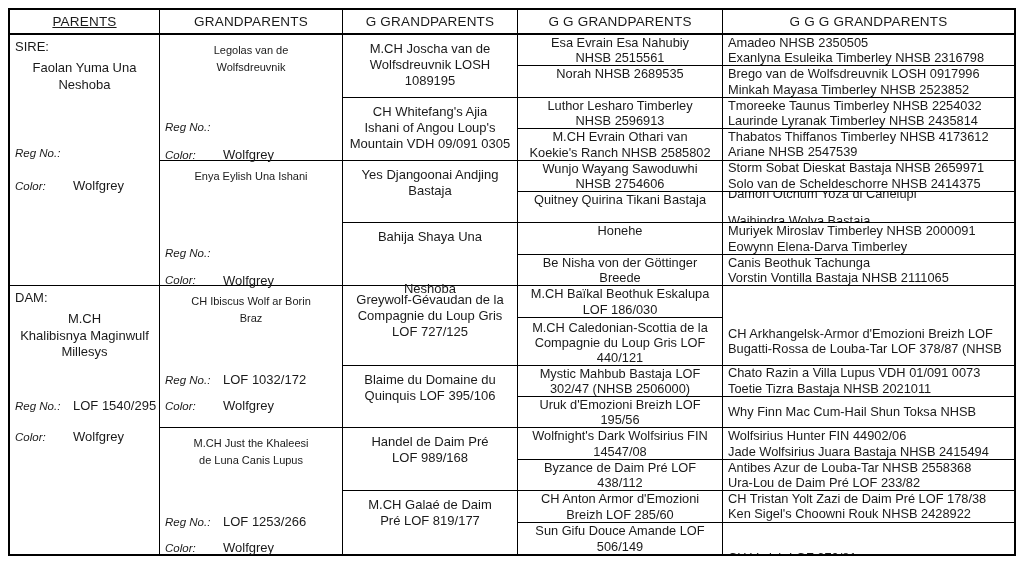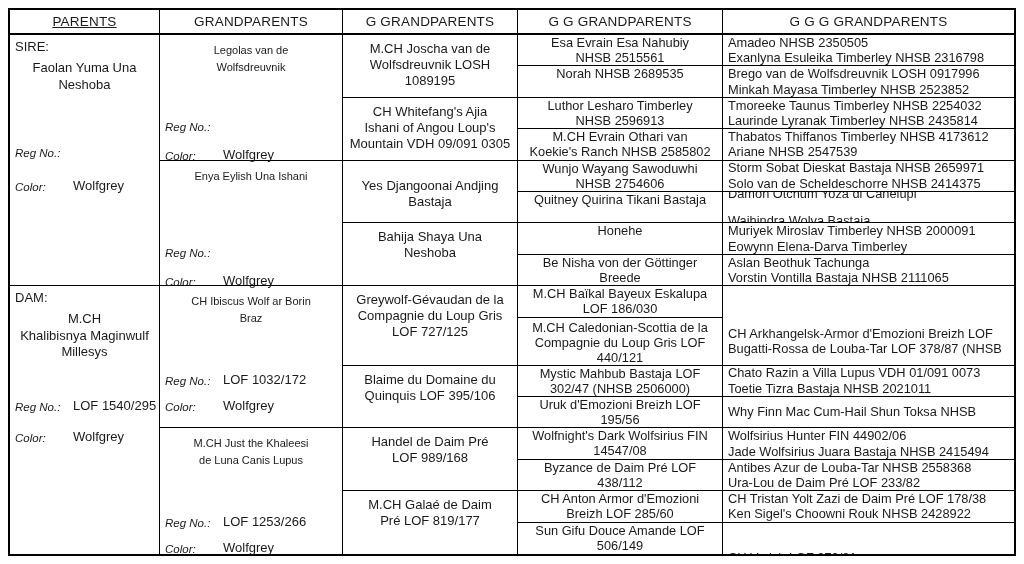--- a/index.html
+++ b/index.html
@@ -20,37 +20,37 @@
     position:relative;box-sizing:border-box;
     border-right:1px solid #000;border-bottom:1px solid #000;
   }
   .col5{border-right:none !important;}
   .last-row{border-bottom:none !important;}
   .line{display:block;}
 
   
   .parent-cell .role{position:absolute;top:4px;left:5px;font-size:13px;}
   .parent-cell .pname{position:absolute;top:25px;left:0;right:0;text-align:center;font-size:13px;line-height:16.5px;}
-  .inforow{position:absolute;left:5px;right:2px;display:flex;align-items:flex-end;}
+  .inforow{position:absolute;left:5px;right:2px;display:flex;align-items:center;}
   .ilabel{font-style:italic;font-size:11.5px;flex:0 0 58px;}
   .ivalue{font-size:13px;white-space:nowrap;}
   .parent-cell .reg-row{top:112px;}
   .parent-cell .color-row{top:143px;}
 
   
   .gp-cell .gname{position:absolute;top:7px;left:0;right:0;text-align:center;font-size:11px;line-height:16.5px;}
   .gp-cell .reg-row{top:86px;}
   .gp-cell .color-row{top:112px;}
 
   
   .ggp-cell{display:flex;flex-direction:column;justify-content:flex-start;padding-top:6px;
     text-align:center;font-size:13px;line-height:16px;}
 
   
-  .gg-cell{display:flex;flex-direction:column;justify-content:flex-start;
+  .gg-cell{display:flex;flex-direction:column;justify-content:space-between;
     text-align:center;font-size:12.8px;line-height:15px;}
   .gg-cell.overflow-cell{justify-content:flex-start;padding-top:2px;overflow:visible;z-index:2;}
 
   
   .ggg-cell{display:flex;flex-direction:column;justify-content:center;
     padding-left:5px;font-size:12.8px;line-height:15.5px;text-align:left;
     white-space:nowrap;overflow:hidden;}
 </style>
 </head>
 <body>
@@ -150,25 +150,25 @@
     <div class="cell ggp-cell" style="grid-area: 2 / 3 / span 2;">
       <div class="line">M.CH Joscha van de</div>
       <div class="line">Wolfsdreuvnik LOSH</div>
       <div class="line">1089195</div>
     </div>
     <div class="cell ggp-cell" style="grid-area: 4 / 3 / span 2;">
       <div class="line">CH Whitefang's Ajia</div>
       <div class="line">Ishani of Angou Loup's</div>
       <div class="line">Mountain VDH 09/091 0305</div>
     </div>
-    <div class="cell ggp-cell" style="grid-area: 6 / 3 / span 2; justify-content: center;">
+    <div class="cell ggp-cell" style="grid-area: 6 / 3 / span 2;">
       <div class="line">Yes Djangoonai Andjing</div>
       <div class="line">Bastaja</div>
     </div>
-    <div class="cell ggp-cell" style="grid-area: 8 / 3 / span 2;">
+    <div class="cell ggp-cell" style="grid-area: 8 / 3 / span 2; gap: 36px;">
       <div class="line">Bahija Shaya Una</div>
       <div class="line">Neshoba</div>
     </div>
     <div class="cell ggp-cell" style="grid-area: 10 / 3 / span 2;">
       <div class="line">Greywolf-Gévaudan de la</div>
       <div class="line">Compagnie du Loup Gris</div>
       <div class="line">LOF 727/125</div>
     </div>
     <div class="cell ggp-cell" style="grid-area: 12 / 3 / span 2;">
       <div class="line">Blaime du Domaine du</div>
@@ -205,21 +205,21 @@
       <div class="line">Quitney Quirina Tikani Bastaja</div>
     </div>
     <div class="cell gg-cell" style="grid-area: 8 / 4;">
       <div class="line">Honehe</div>
     </div>
     <div class="cell gg-cell" style="grid-area: 9 / 4;">
       <div class="line">Be Nisha von der Göttinger</div>
       <div class="line">Breede</div>
     </div>
     <div class="cell gg-cell" style="grid-area: 10 / 4;">
-      <div class="line">M.CH Baïkal Bayeux Eskalupa</div>
+      <div class="line">M.CH Baïkal Beothuk Eskalupa</div>
       <div class="line">LOF 186/030</div>
     </div>
     <div class="cell gg-cell overflow-cell" style="grid-area: 11 / 4;">
       <div class="line">M.CH Caledonian-Scottia de la</div>
       <div class="line">Compagnie du Loup Gris LOF</div>
       <div class="line">440/121</div>
     </div>
     <div class="cell gg-cell" style="grid-area: 12 / 4;">
       <div class="line">Mystic Mahbub Bastaja LOF</div>
       <div class="line">302/47 (NHSB 2506000)</div>
@@ -266,21 +266,21 @@
     </div>
     <div class="cell ggg-cell col5" style="grid-area: 7 / 5; gap: 12px;">
       <div class="line">Damon Otchum Yoza di Canelupi</div>
       <div class="line">Wajhindra Wolva Bastaja</div>
     </div>
     <div class="cell ggg-cell col5" style="grid-area: 8 / 5;">
       <div class="line">Muriyek Miroslav Timberley NHSB 2000091</div>
       <div class="line">Eowynn Elena-Darva Timberley</div>
     </div>
     <div class="cell ggg-cell col5" style="grid-area: 9 / 5;">
-      <div class="line">Aslan Beothuk Tachunga</div>
+      <div class="line">Canis Beothuk Tachunga</div>
       <div class="line">Vorstin Vontilla Bastaja NHSB 2111065</div>
     </div>
     <div class="cell ggg-cell col5" style="grid-area: 11 / 5;">
       <div class="line">CH Arkhangelsk-Armor d'Emozioni Breizh LOF</div>
       <div class="line">Bugatti-Rossa de Louba-Tar LOF 378/87 (NHSB</div>
     </div>
     <div class="cell ggg-cell col5" style="grid-area: 12 / 5;">
       <div class="line">Chato Razin a Villa Lupus VDH 01/091 0073</div>
       <div class="line">Toetie Tizra Bastaja NHSB 2021011</div>
     </div>

